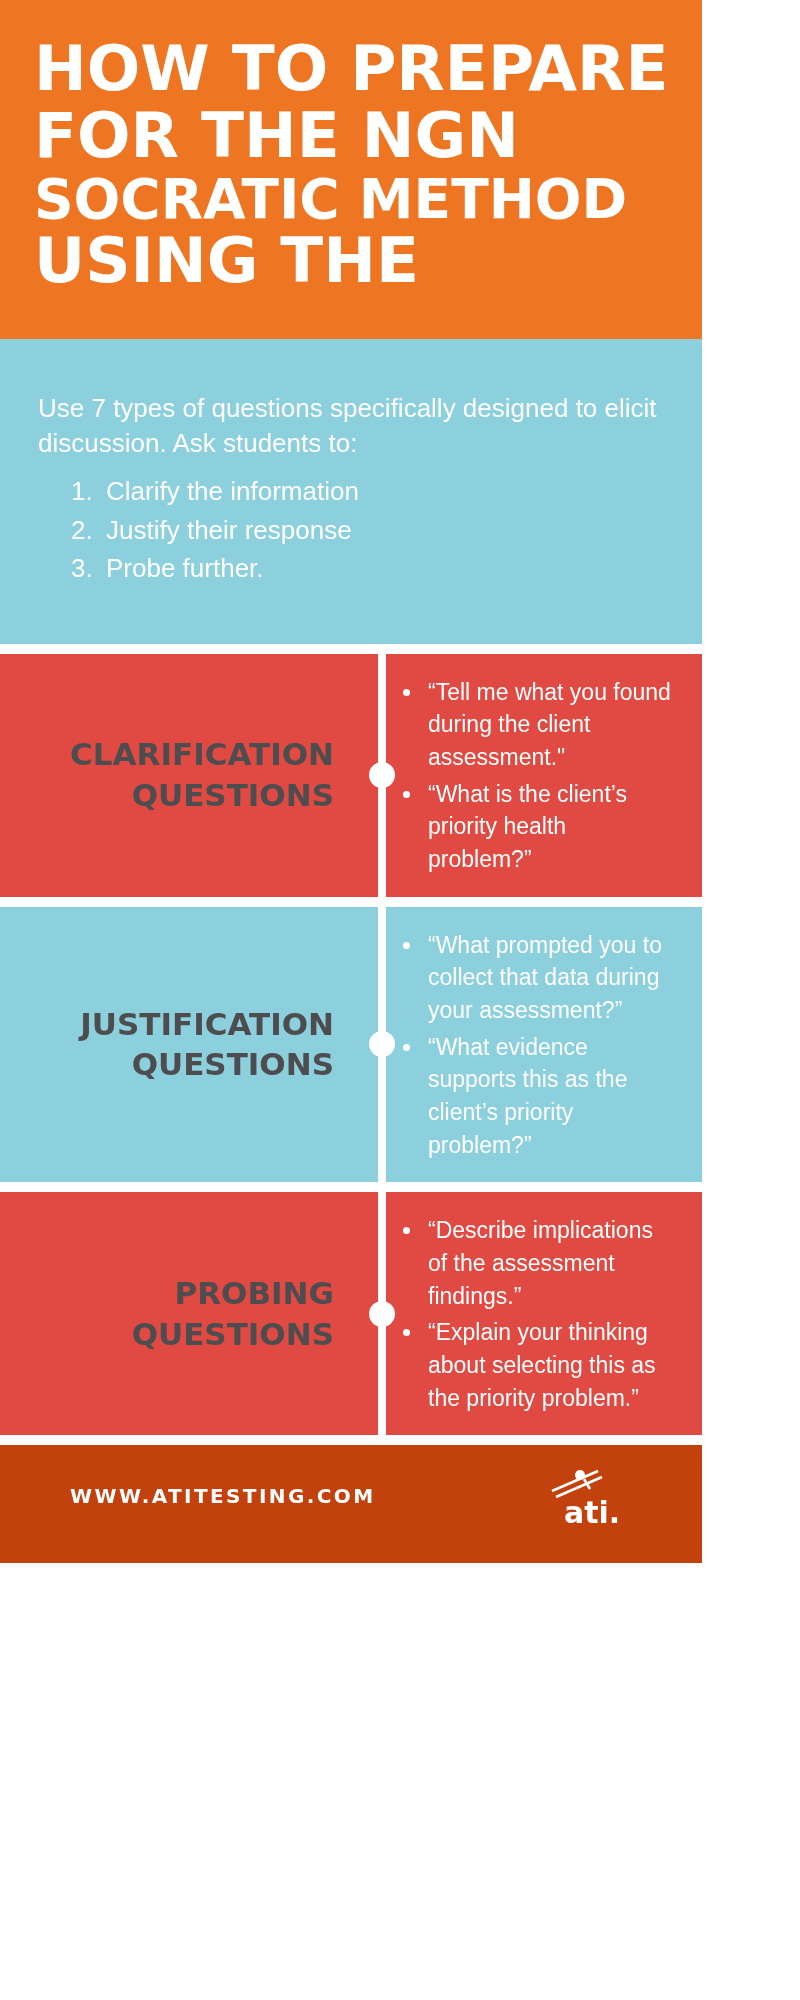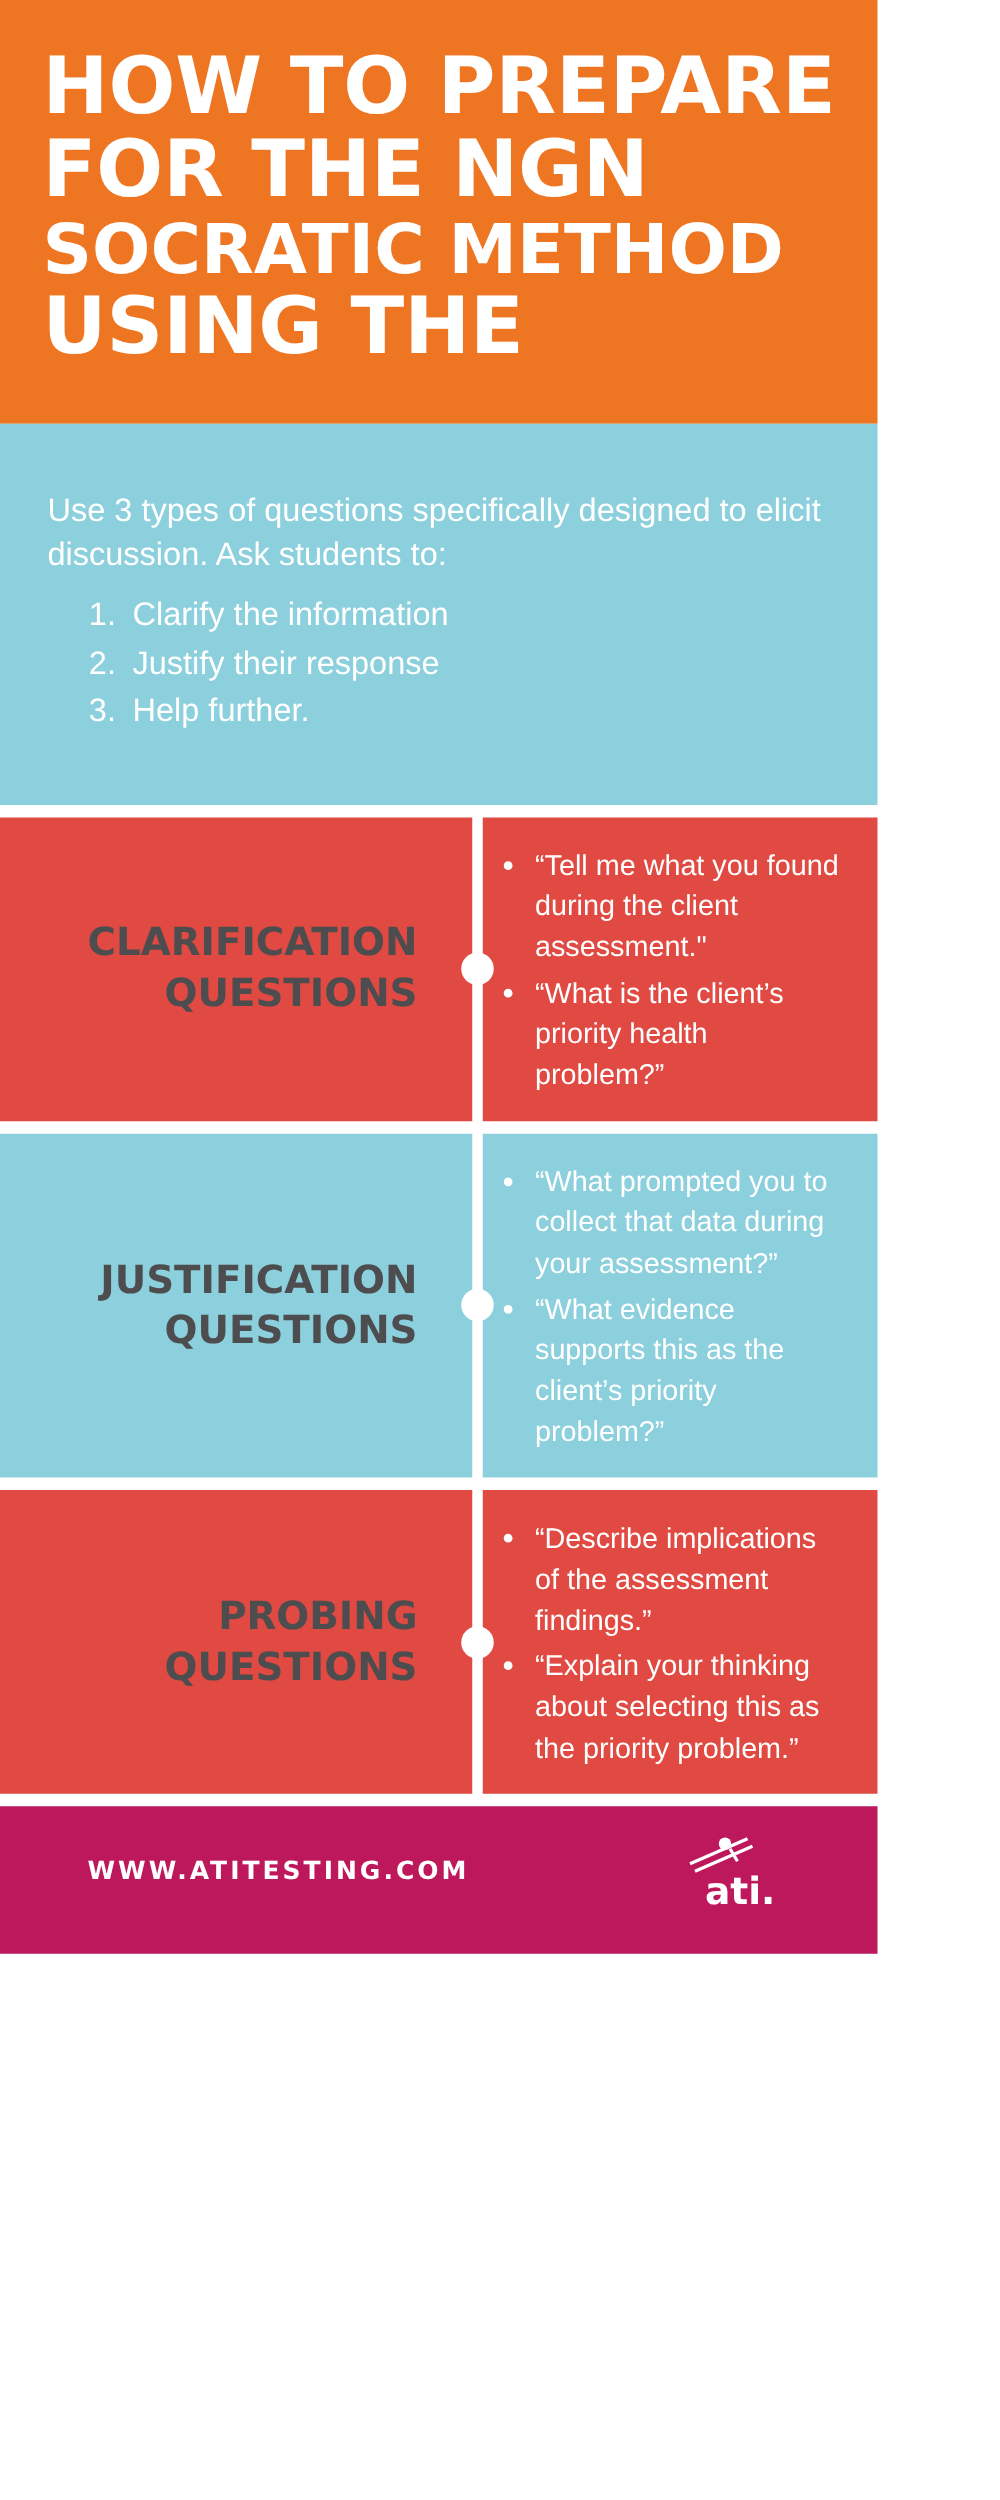--- a/index.html
+++ b/index.html
@@ -133,21 +133,21 @@
   }
   .content-cell ul li {
     margin-bottom: 4px;
     padding-left: 4px;
   }
   .content-cell ul li:last-child { margin-bottom: 0; }
 
   
   .footer {
     margin-top: 10px;
-    background: #be185d;
+    background: #c2410c;
     height: 118px;
     display: flex;
     align-items: center;
     justify-content: space-between;
     padding: 0 60px 16px 70px;
     box-sizing: border-box;
   }
   .footer .url {
     color: #ffffff;
     font-family: "DejaVu Sans", sans-serif;
@@ -169,25 +169,25 @@
   <div class="header">
     <h1>
       <span class="line l1">HOW TO PREPARE</span>
       <span class="line l2">FOR THE NGN</span>
       <span class="line l4">SOCRATIC METHOD</span>
       <span class="line l3">USING THE</span>
     </h1>
   </div>
 
   <div class="intro">
-    <p>Use 3 types of questions specifically designed to elicit discussion. Ask students to:</p>
+    <p>Use 7 types of questions specifically designed to elicit discussion. Ask students to:</p>
     <ol>
       <li>Clarify the information</li>
       <li>Justify their response</li>
-      <li>Help further.</li>
+      <li>Probe further.</li>
     </ol>
   </div>
 
   <div class="section red">
     <div class="label-cell">
       <div class="label-text">
         <span>CLARIFICATION</span><br>
         <span>QUESTIONS</span>
       </div>
     </div>

